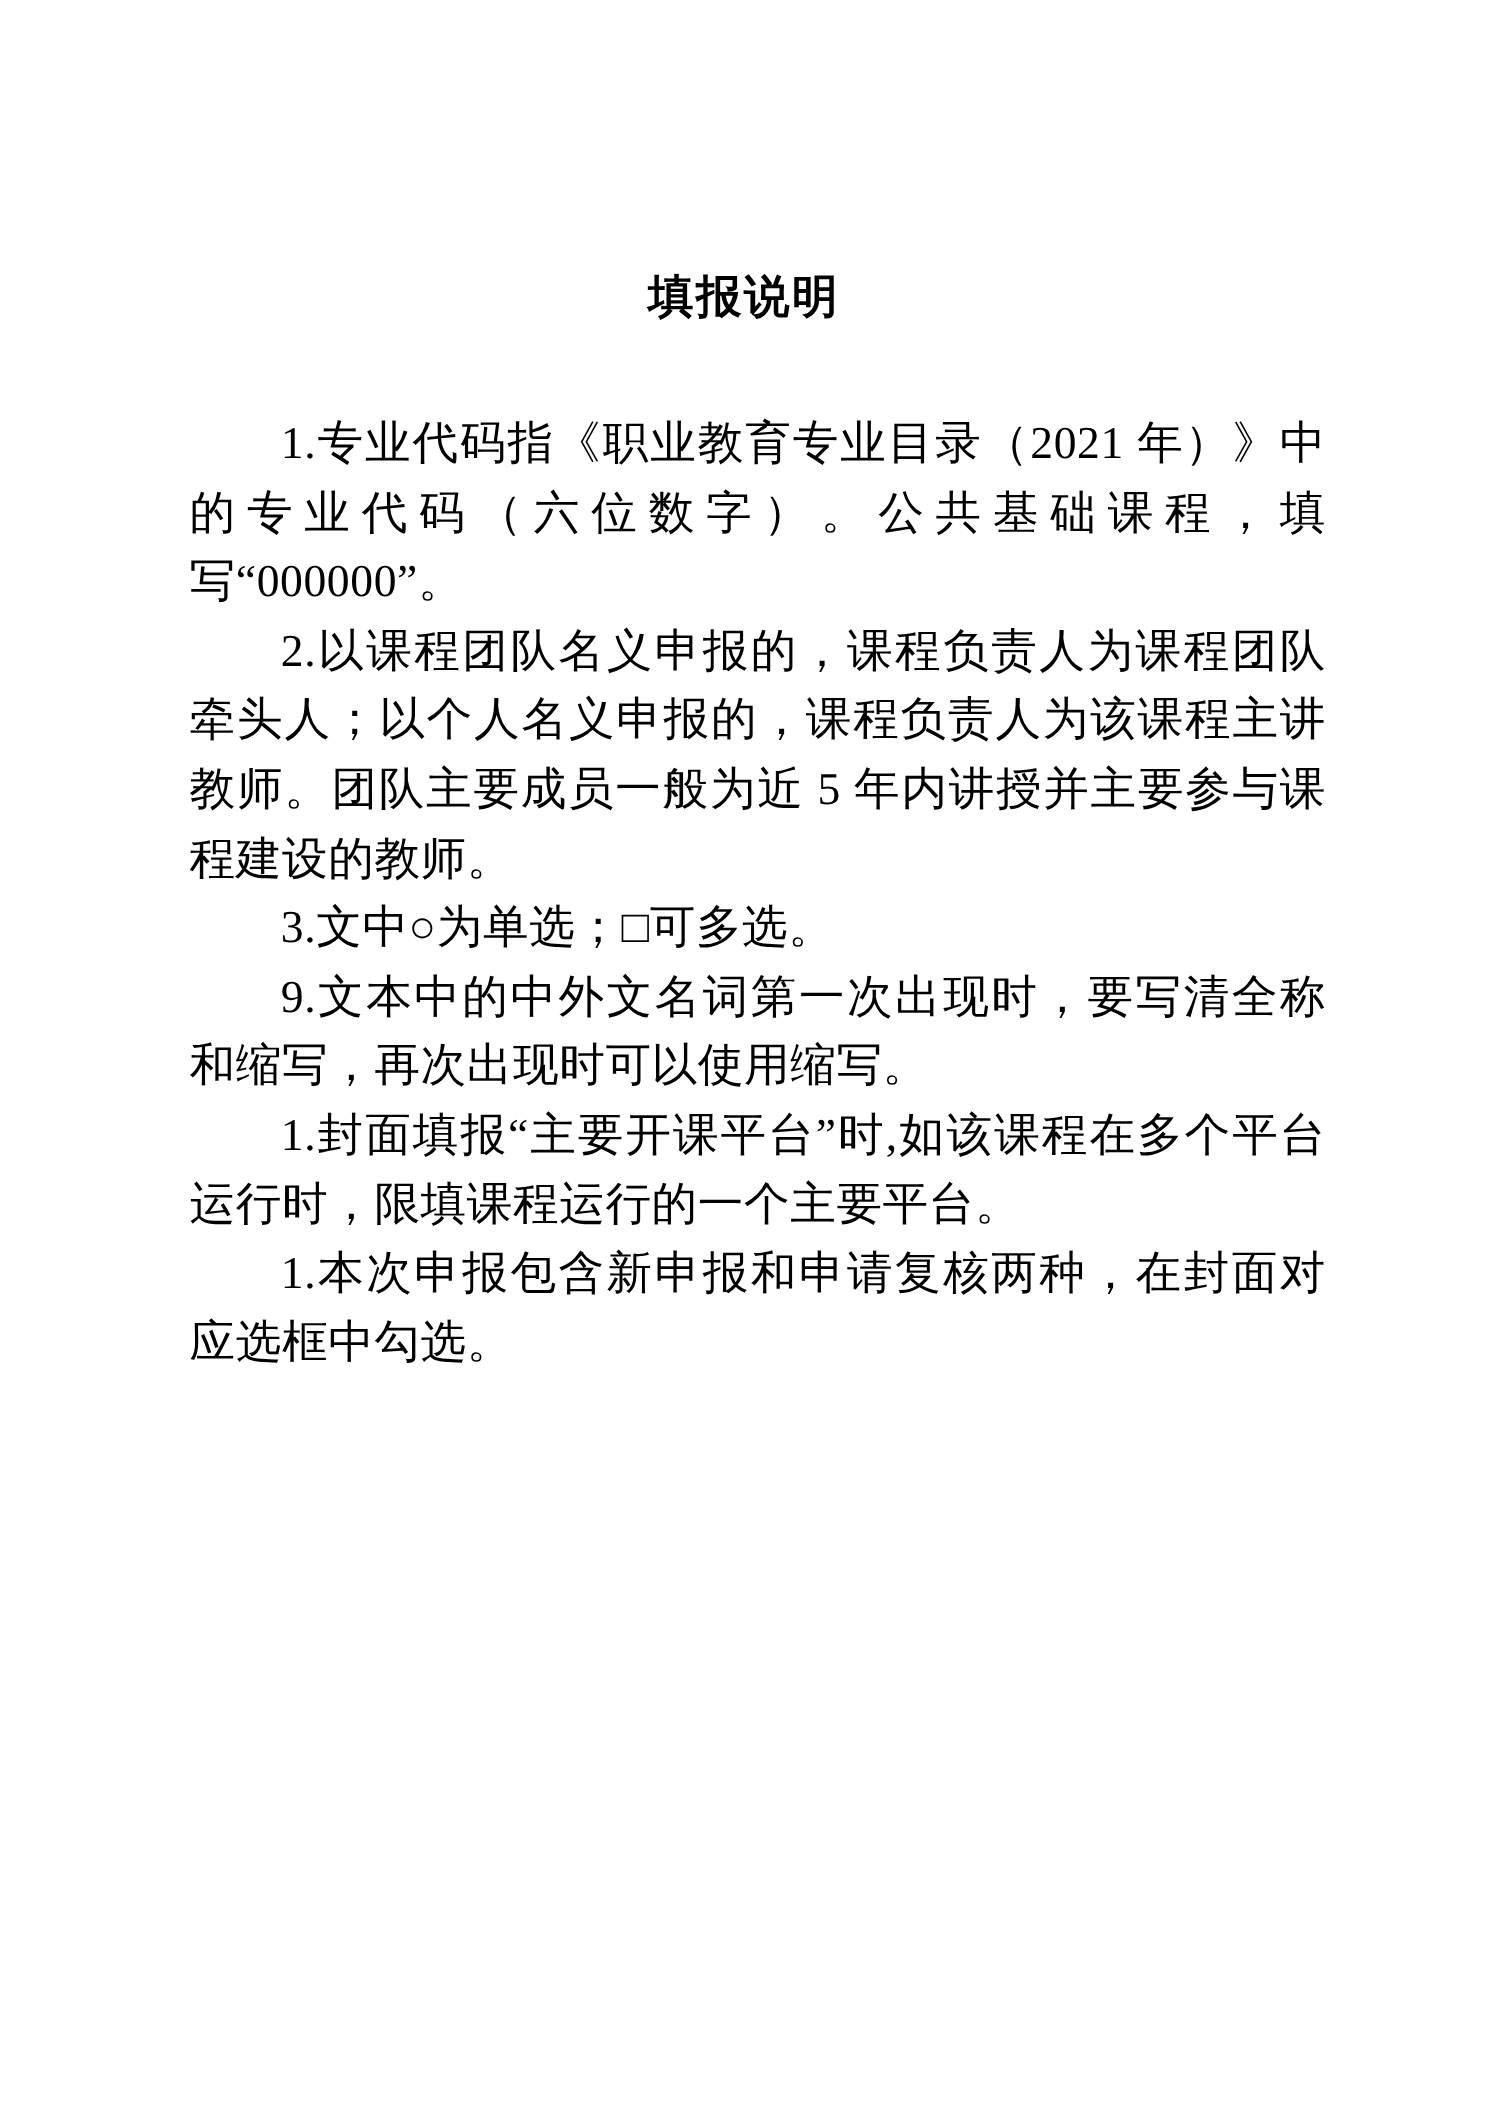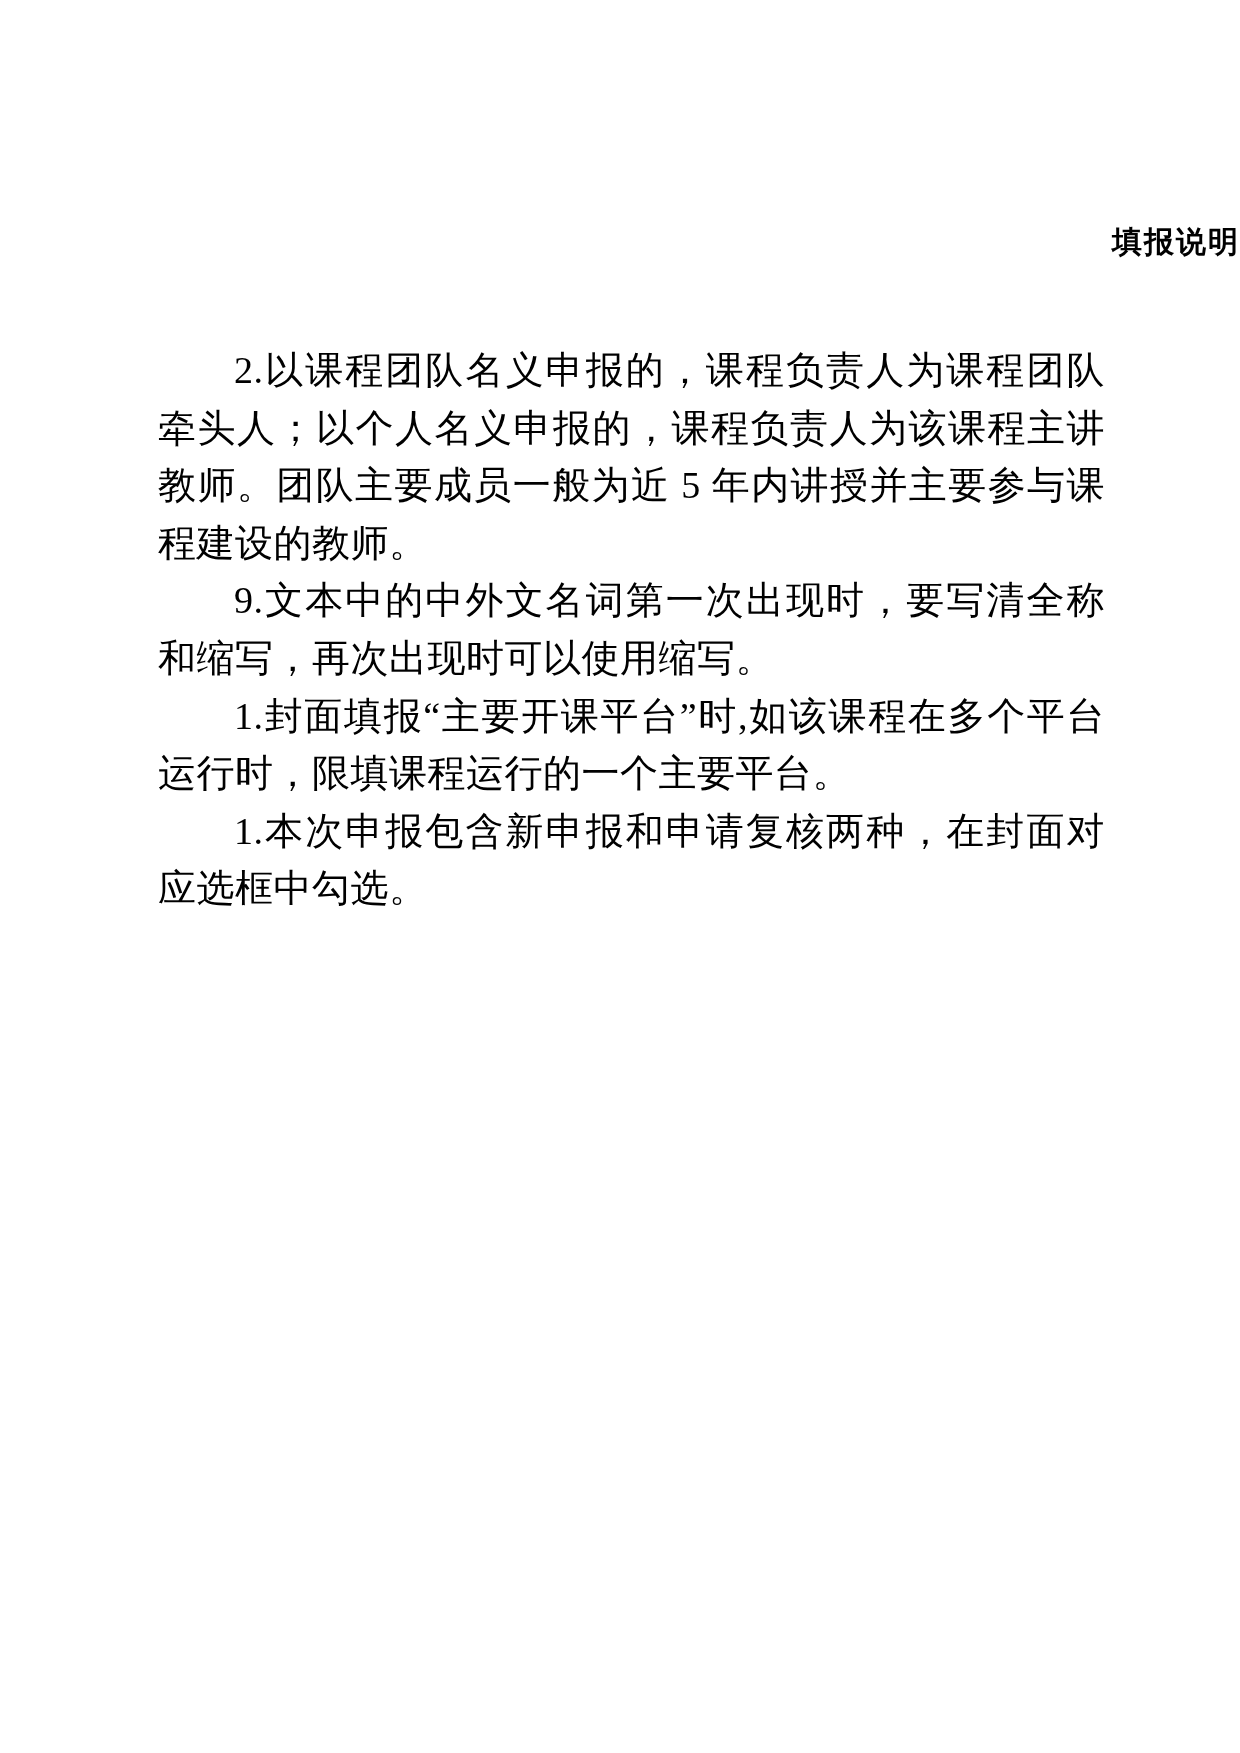--- a/index.html
+++ b/index.html
@@ -14,23 +14,23 @@
     background: #ffffff;
     color: #000000;
     overflow: hidden;
   }
   .doc-title {
     position: absolute;
     top: 222px;
     left: 0;
     right: 0;
     margin: 0;
-    text-align: right;
+    text-align: center;
     font-family: "Liberation Sans", "DejaVu Sans", sans-serif;
-    font-size: 30px;
+    font-size: 38px;
     font-weight: 900;
     letter-spacing: 2px;
   }
   .doc-content {
     position: absolute;
     left: 158px;
     top: 342px;
     width: 947px;
   }
   .doc-content p {
@@ -45,18 +45,20 @@
     color: #000000;
   }
 </style>
 </head>
 <body>
 
 <div class="page">
   <h1 class="doc-title">填报说明</h1>
 
   <div class="doc-content">
+    <p>1.专业代码指《职业教育专业目录（2021 年）》中的专业代码（六位数字）。公共基础课程，填写“000000”。</p>
     <p>2.以课程团队名义申报的，课程负责人为课程团队牵头人；以个人名义申报的，课程负责人为该课程主讲教师。团队主要成员一般为近 5 年内讲授并主要参与课程建设的教师。</p>
+    <p>3.文中○为单选；□可多选。</p>
     <p>9.文本中的中外文名词第一次出现时，要写清全称和缩写，再次出现时可以使用缩写。</p>
     <p>1.封面填报“主要开课平台”时,如该课程在多个平台运行时，限填课程运行的一个主要平台。</p>
     <p>1.本次申报包含新申报和申请复核两种，在封面对应选框中勾选。</p>
   </div>
 </div>
 
 </body></html>

